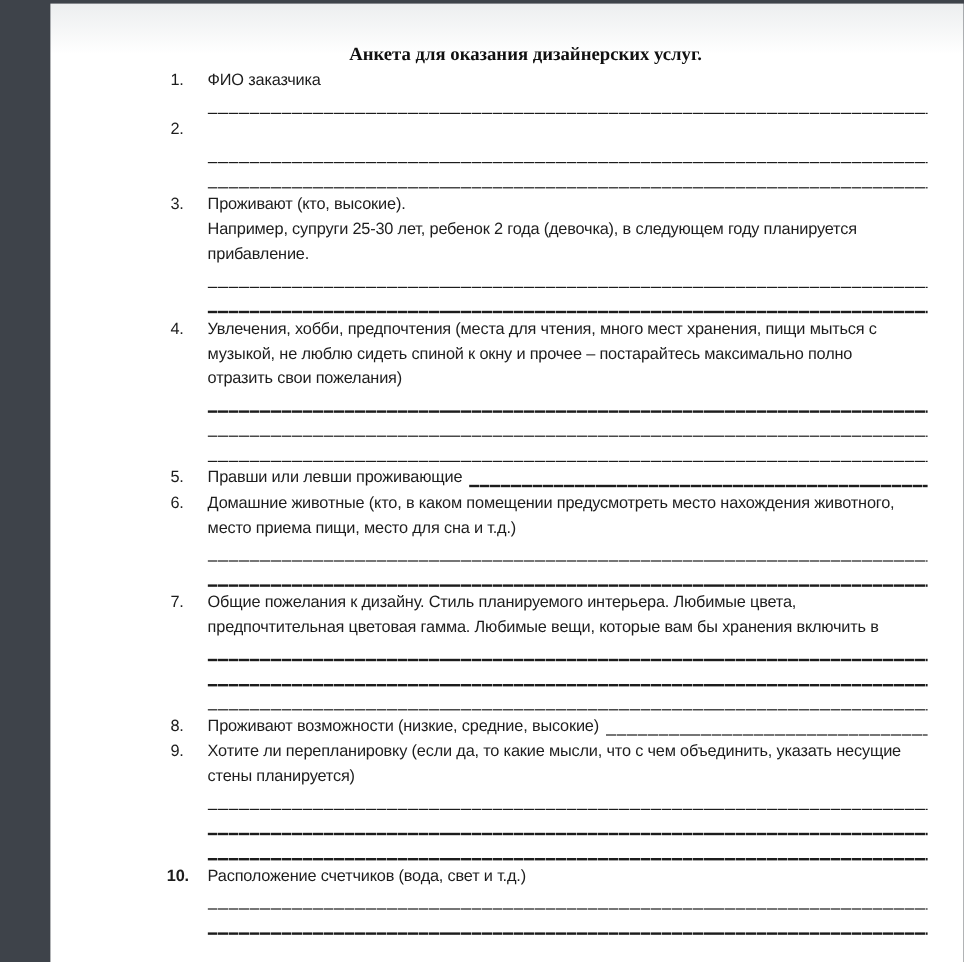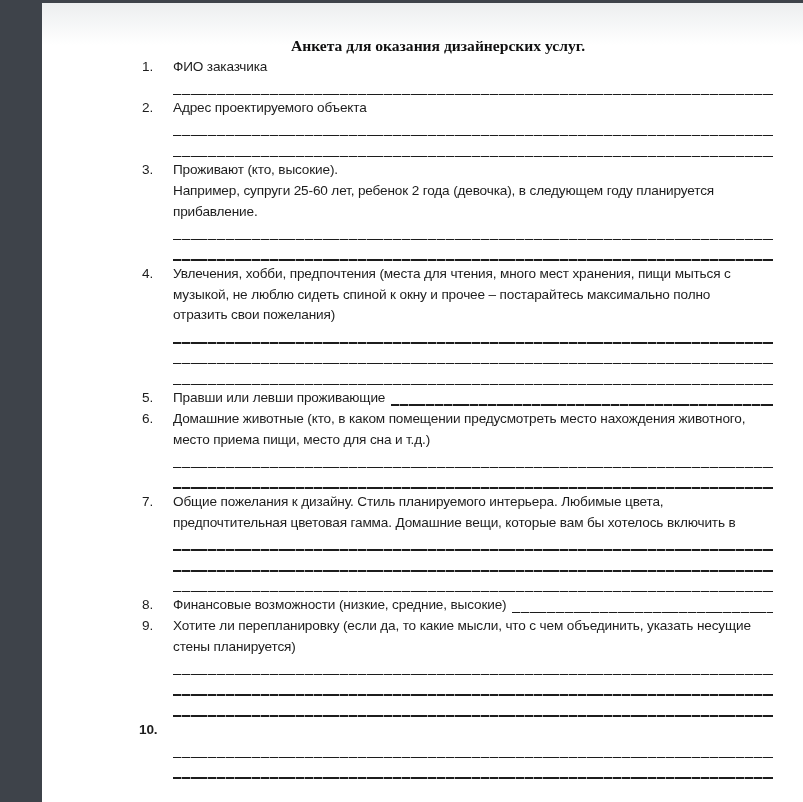--- a/index.html
+++ b/index.html
@@ -76,47 +76,47 @@
   }
 </style>
 </head>
 <body>
 
 <div class="paper">
   <div class="content">
       <div class="row title"><span>Анкета для оказания дизайнерских услуг.</span></div>
       <div class="row item"><span class="num">1.</span><span class="txt">ФИО заказчика</span></div>
       <div class="row line"><span class="line-el"></span></div>
-      <div class="row item"><span class="num">2.</span><span class="txt">Адрес проектируемого объекта</span></div>
+      <div class="row item"><span class="num">2.</span></div>
       <div class="row line"><span class="line-el"></span></div>
       <div class="row line"><span class="line-el"></span></div>
       <div class="row item"><span class="num">3.</span><span class="txt">Проживают (кто, высокие).</span></div>
-      <div class="row cont"><span class="txt">Например, супруги 25-60 лет, ребенок 2 года (девочка), в следующем году планируется</span></div>
+      <div class="row cont"><span class="txt">Например, супруги 25-30 лет, ребенок 2 года (девочка), в следующем году планируется</span></div>
       <div class="row cont"><span class="txt">прибавление.</span></div>
       <div class="row line"><span class="line-el"></span></div>
       <div class="row line"><span class="line-el"></span></div>
       <div class="row item"><span class="num">4.</span><span class="txt">Увлечения, хобби, предпочтения (места для чтения, много мест хранения, пищи мыться с</span></div>
       <div class="row cont"><span class="txt">музыкой, не люблю сидеть спиной к окну и прочее – постарайтесь максимально полно</span></div>
       <div class="row cont"><span class="txt">отразить свои пожелания)</span></div>
       <div class="row line"><span class="line-el"></span></div>
       <div class="row line"><span class="line-el"></span></div>
       <div class="row line"><span class="line-el"></span></div>
       <div class="row item"><span class="num">5.</span><span class="txt">Правши или левши проживающие</span><span class="fill"></span></div>
       <div class="row item"><span class="num">6.</span><span class="txt">Домашние животные (кто, в каком помещении предусмотреть место нахождения животного,</span></div>
       <div class="row cont"><span class="txt">место приема пищи, место для сна и т.д.)</span></div>
       <div class="row line"><span class="line-el"></span></div>
       <div class="row line"><span class="line-el"></span></div>
       <div class="row item"><span class="num">7.</span><span class="txt">Общие пожелания к дизайну. Стиль планируемого интерьера. Любимые цвета,</span></div>
-      <div class="row cont"><span class="txt">предпочтительная цветовая гамма. Домашние вещи, которые вам бы хотелось включить в</span></div>
+      <div class="row cont"><span class="txt">предпочтительная цветовая гамма. Любимые вещи, которые вам бы хранения включить в</span></div>
       <div class="row line"><span class="line-el"></span></div>
       <div class="row line"><span class="line-el"></span></div>
       <div class="row line"><span class="line-el"></span></div>
-      <div class="row item"><span class="num">8.</span><span class="txt">Финансовые возможности (низкие, средние, высокие)</span><span class="fill"></span></div>
+      <div class="row item"><span class="num">8.</span><span class="txt">Проживают возможности (низкие, средние, высокие)</span><span class="fill"></span></div>
       <div class="row item"><span class="num">9.</span><span class="txt">Хотите ли перепланировку (если да, то какие мысли, что с чем объединить, указать несущие</span></div>
       <div class="row cont"><span class="txt">стены планируется)</span></div>
       <div class="row line"><span class="line-el"></span></div>
       <div class="row line"><span class="line-el"></span></div>
       <div class="row line"><span class="line-el"></span></div>
-      <div class="row item"><span class="num wide">10.</span></div>
+      <div class="row item"><span class="num wide">10.</span><span class="txt">Расположение счетчиков (вода, свет и т.д.)</span></div>
       <div class="row line"><span class="line-el"></span></div>
       <div class="row line"><span class="line-el"></span></div>
     </div>
 </div>
 
 </body></html>

